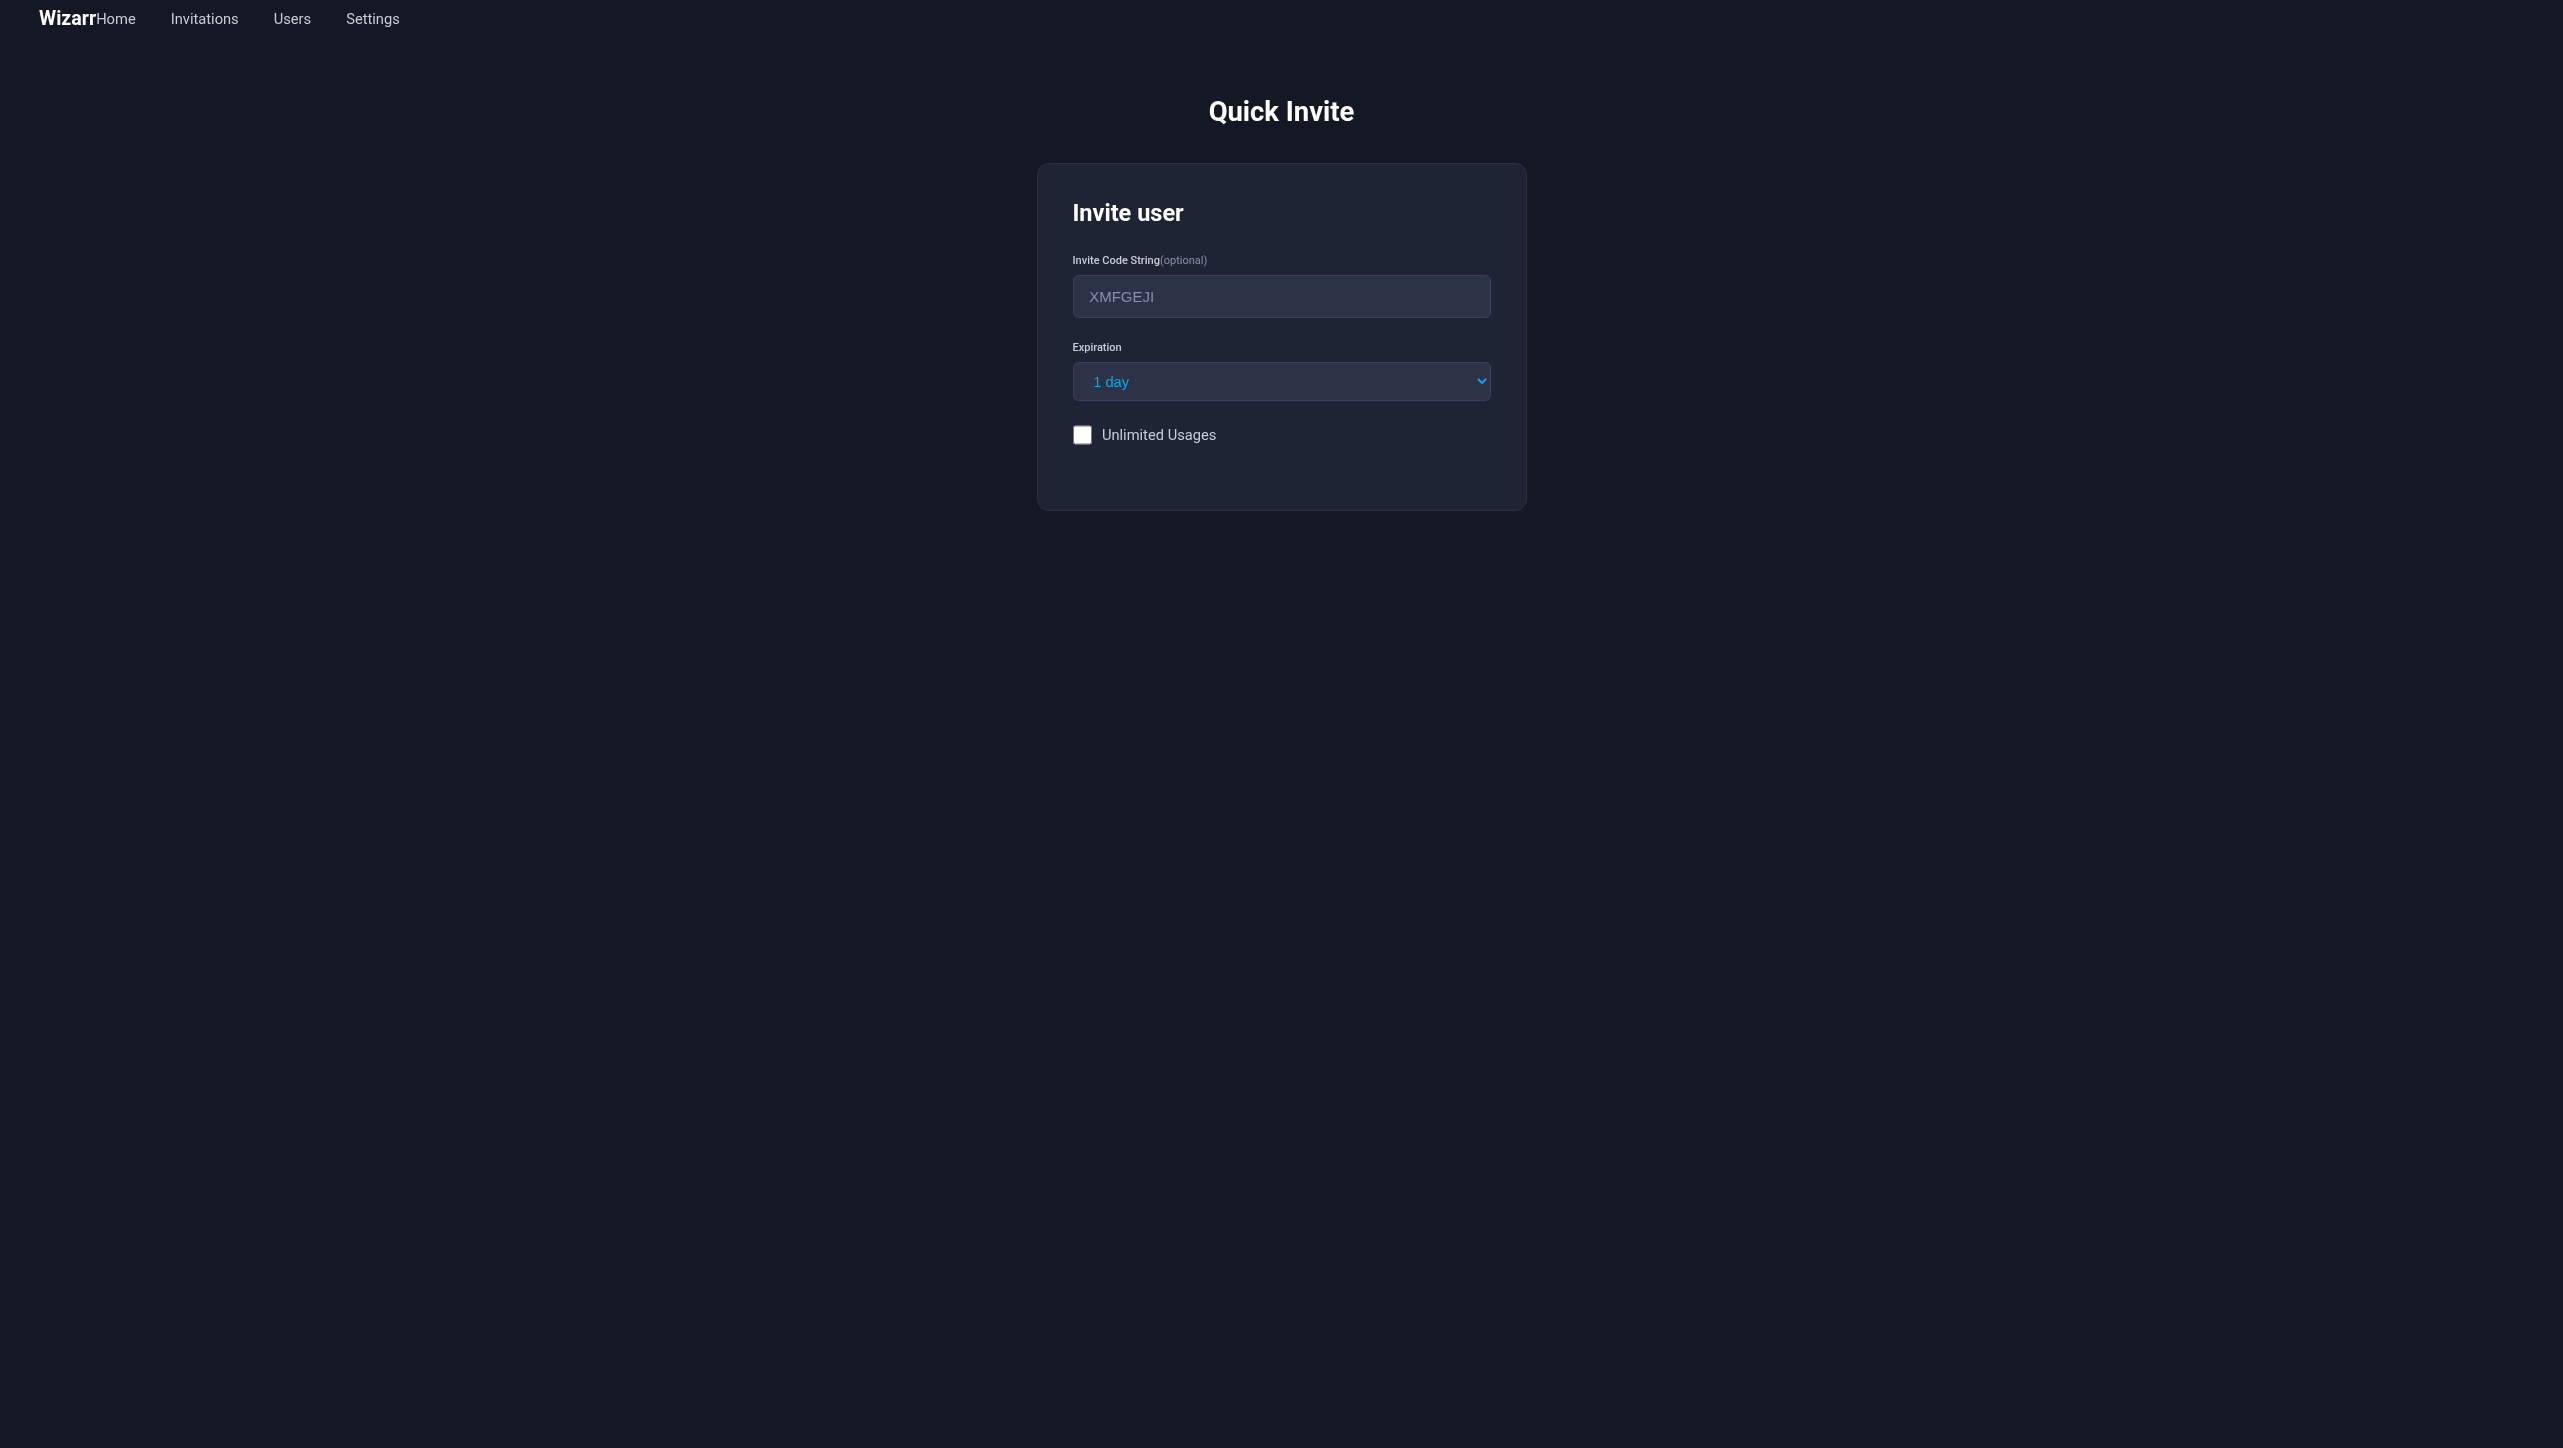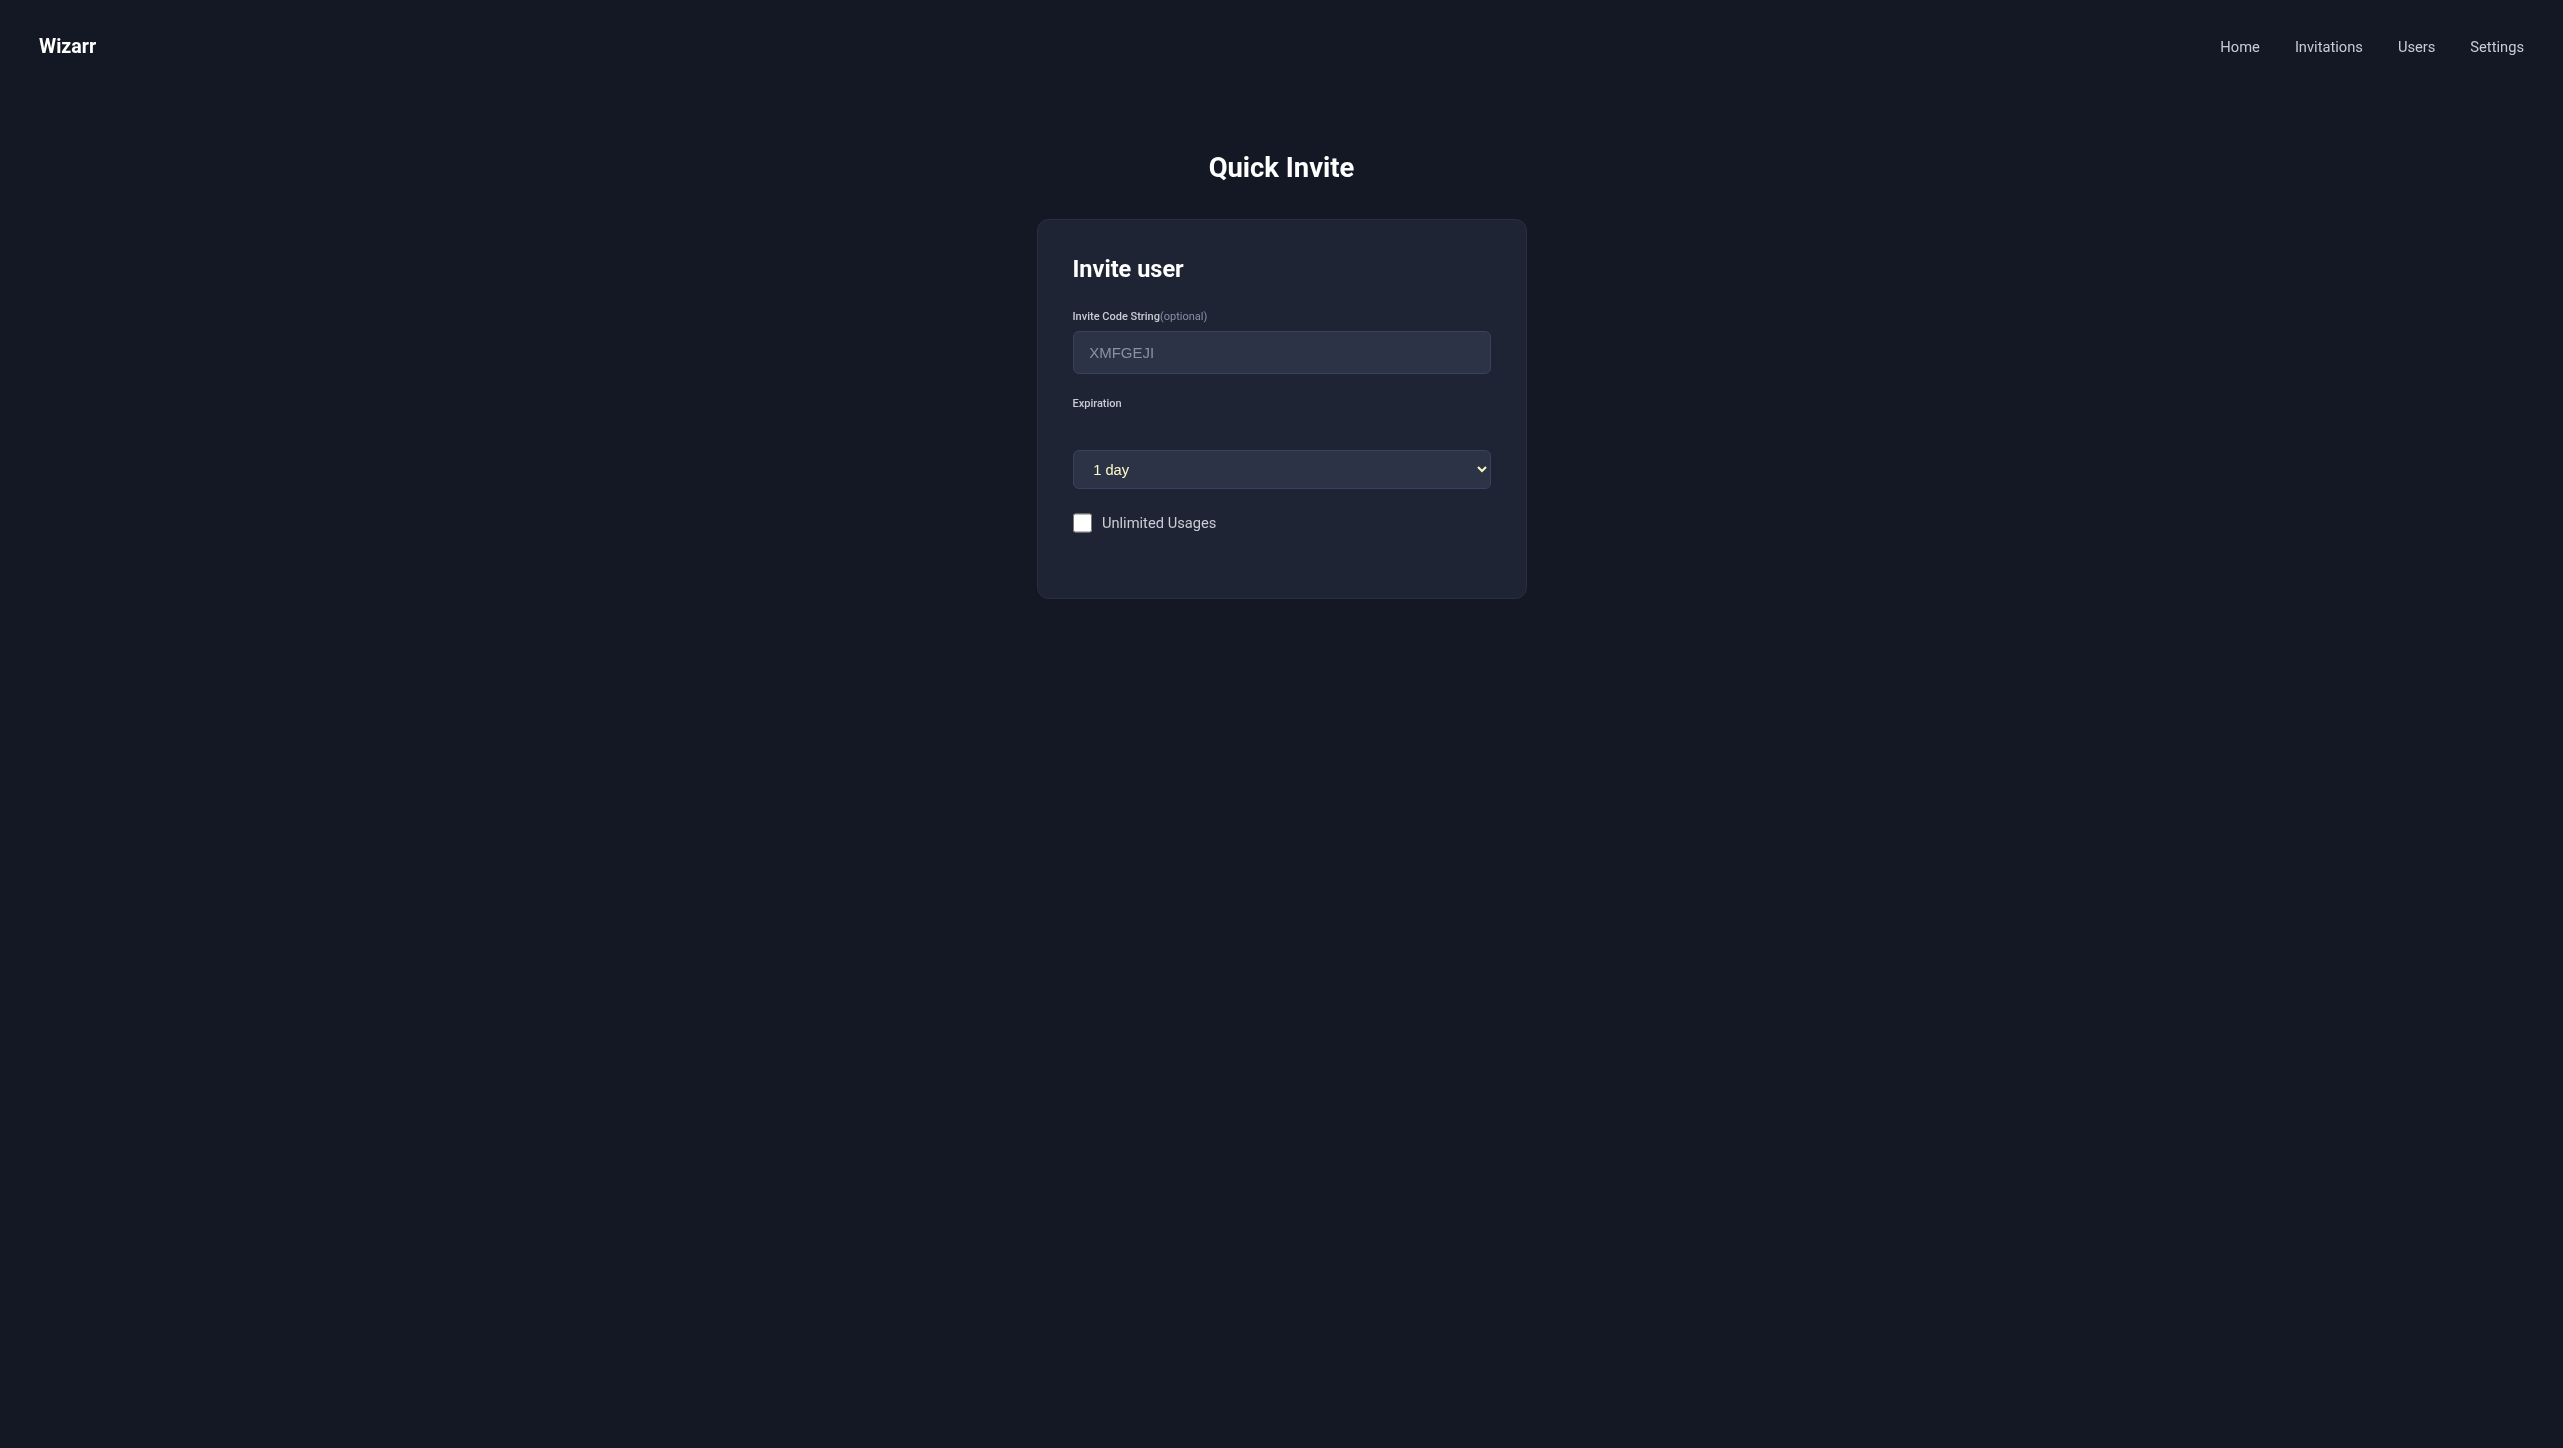--- a/index.html
+++ b/index.html
@@ -10,25 +10,24 @@
 
     body {
       background-color: #141824;
       color: #ffffff;
       font-family: -apple-system, BlinkMacSystemFont, 'Segoe UI', Roboto, sans-serif;
       min-height: 100vh;
     }
 
     nav {
       display: flex;
-      justify-content: space-between;
+      justify-content: flex-start;
       align-items: center;
-      padding: 35px 39px;
+      padding: 7px 39px;
       background-color: #141824;
-      gap: 19px;
     }
 
     .nav-brand {
       font-size: 19.6px;
       font-weight: 700;
       color: #ffffff;
     }
 
     .nav-links {
       display: flex;
@@ -102,26 +101,25 @@
     .form-input::placeholder {
       color: #8a8fa8;
     }
 
     .form-select {
       width: 100%;
       padding: 9.8px 15.7px;
       background-color: #2d3347;
       border: 1px solid #3a4060;
       border-radius: 5.9px;
-      color: #fef9c3;
+      color: #0ea5e9;
       font-size: 14.7px;
       outline: none;
       appearance: auto;
       cursor: pointer;
-      margin-top: 32px;
     }
 
     .checkbox-group {
       display: flex;
       align-items: center;
       gap: 9.8px;
       margin-bottom: 30px;
     }
 
     .checkbox-group input[type="checkbox"] {

